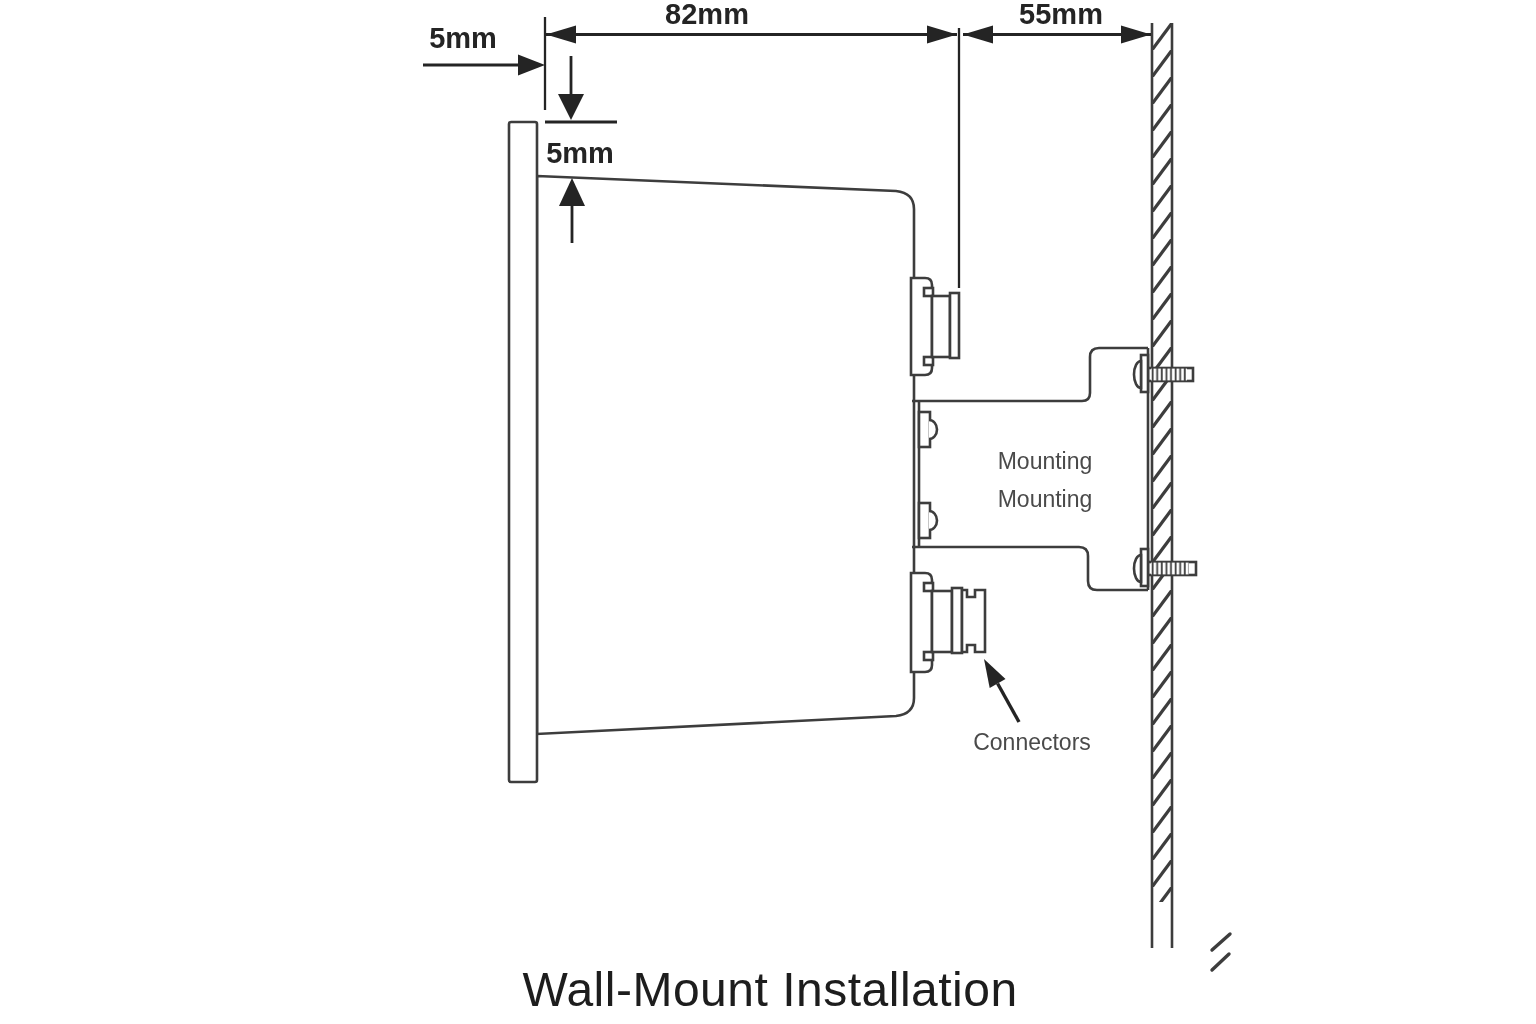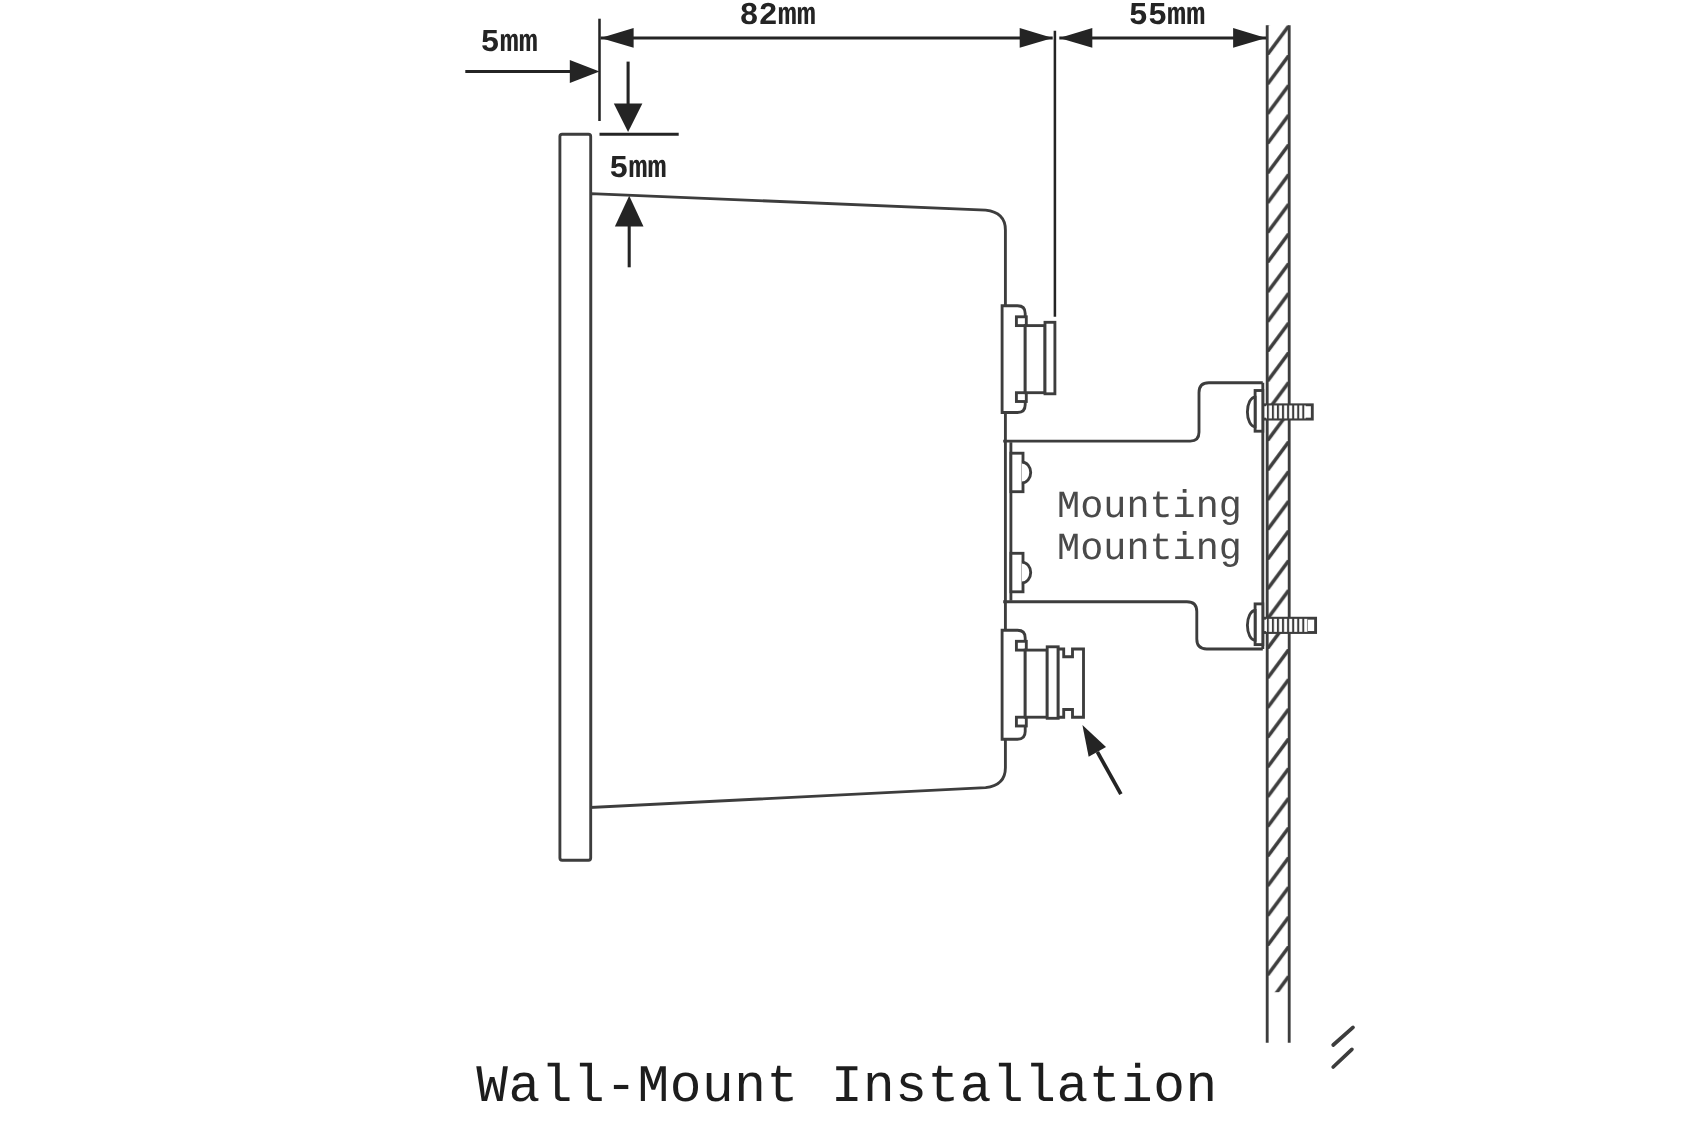--- a/index.html
+++ b/index.html
@@ -1,31 +1,31 @@
 <!DOCTYPE html>
 <html style="--c-background: #ffffff; --c-line: #3d3d3d; --c-dimension: #242424; --c-label: #4a4a4a; --c-title: #1d1d1d;"><head>
 <meta charset="utf-8">
 <style>
   html,body{margin:0;padding:0;background:#fff;}
   #stage{
     position:relative;width:1356px;height:1024px;overflow:hidden;
     background:var(--c-background,#ffffff);
-    font-family:Liberation Mono, monospace;
+    font-family:Liberation Sans, sans-serif;
   }
   #stage svg{position:absolute;left:0;top:0;}
   
   .ln  {fill:none;stroke:var(--c-line,#3d3d3d);stroke-width:2.6;}
   .fw  {fill:#ffffff;stroke:var(--c-line,#3d3d3d);stroke-width:2.6;}
   .dimL{fill:none;stroke:var(--c-dimension,#242424);stroke-width:2.8;}
   .dimF{fill:var(--c-dimension,#242424);stroke:none;}
   .extL{fill:none;stroke:var(--c-dimension,#242424);stroke-width:2.3;}
   
   .lbl{position:absolute;transform:translateX(-50%);white-space:nowrap;text-align:center;}
   .dimTxt{font-weight:bold;font-size:29px;color:var(--c-dimension,#242424);letter-spacing:0px;}
-  .calloutTxt{font-weight:300;font-size:35px;line-height:38px;color:var(--c-label,#4a4a4a);}
+  .calloutTxt{font-weight:300;font-size:23px;line-height:38px;color:var(--c-label,#4a4a4a);}
   .titleTxt{font-weight:400;font-size:48px;color:var(--c-title,#1d1d1d);letter-spacing:0.5px;}
 </style>
 </head>
 <body>
 
 <div id="stage">
 
   <svg width="1536" height="1024" viewBox="0 0 1536 1024">
 
     <defs>
@@ -155,17 +155,18 @@
   <div class="lbl dimTxt" style="left:1061px;top:-2px;">55mm</div>
 
   <div class="lbl dimTxt" style="left:580px;top:137px;">5mm</div>
 
   <div class="lbl calloutTxt" style="left:1045px;top:442px;">
     <div>Mounting</div>
     <div>Mounting</div>
   </div>
 
   <div class="lbl calloutTxt" style="left:1032px;top:723px;">
+    <div>Connectors</div>
   </div>
 
   <div class="lbl titleTxt" style="left:770px;top:962px;">Wall-Mount Installation</div>
 
 </div>
 
 </body></html>

